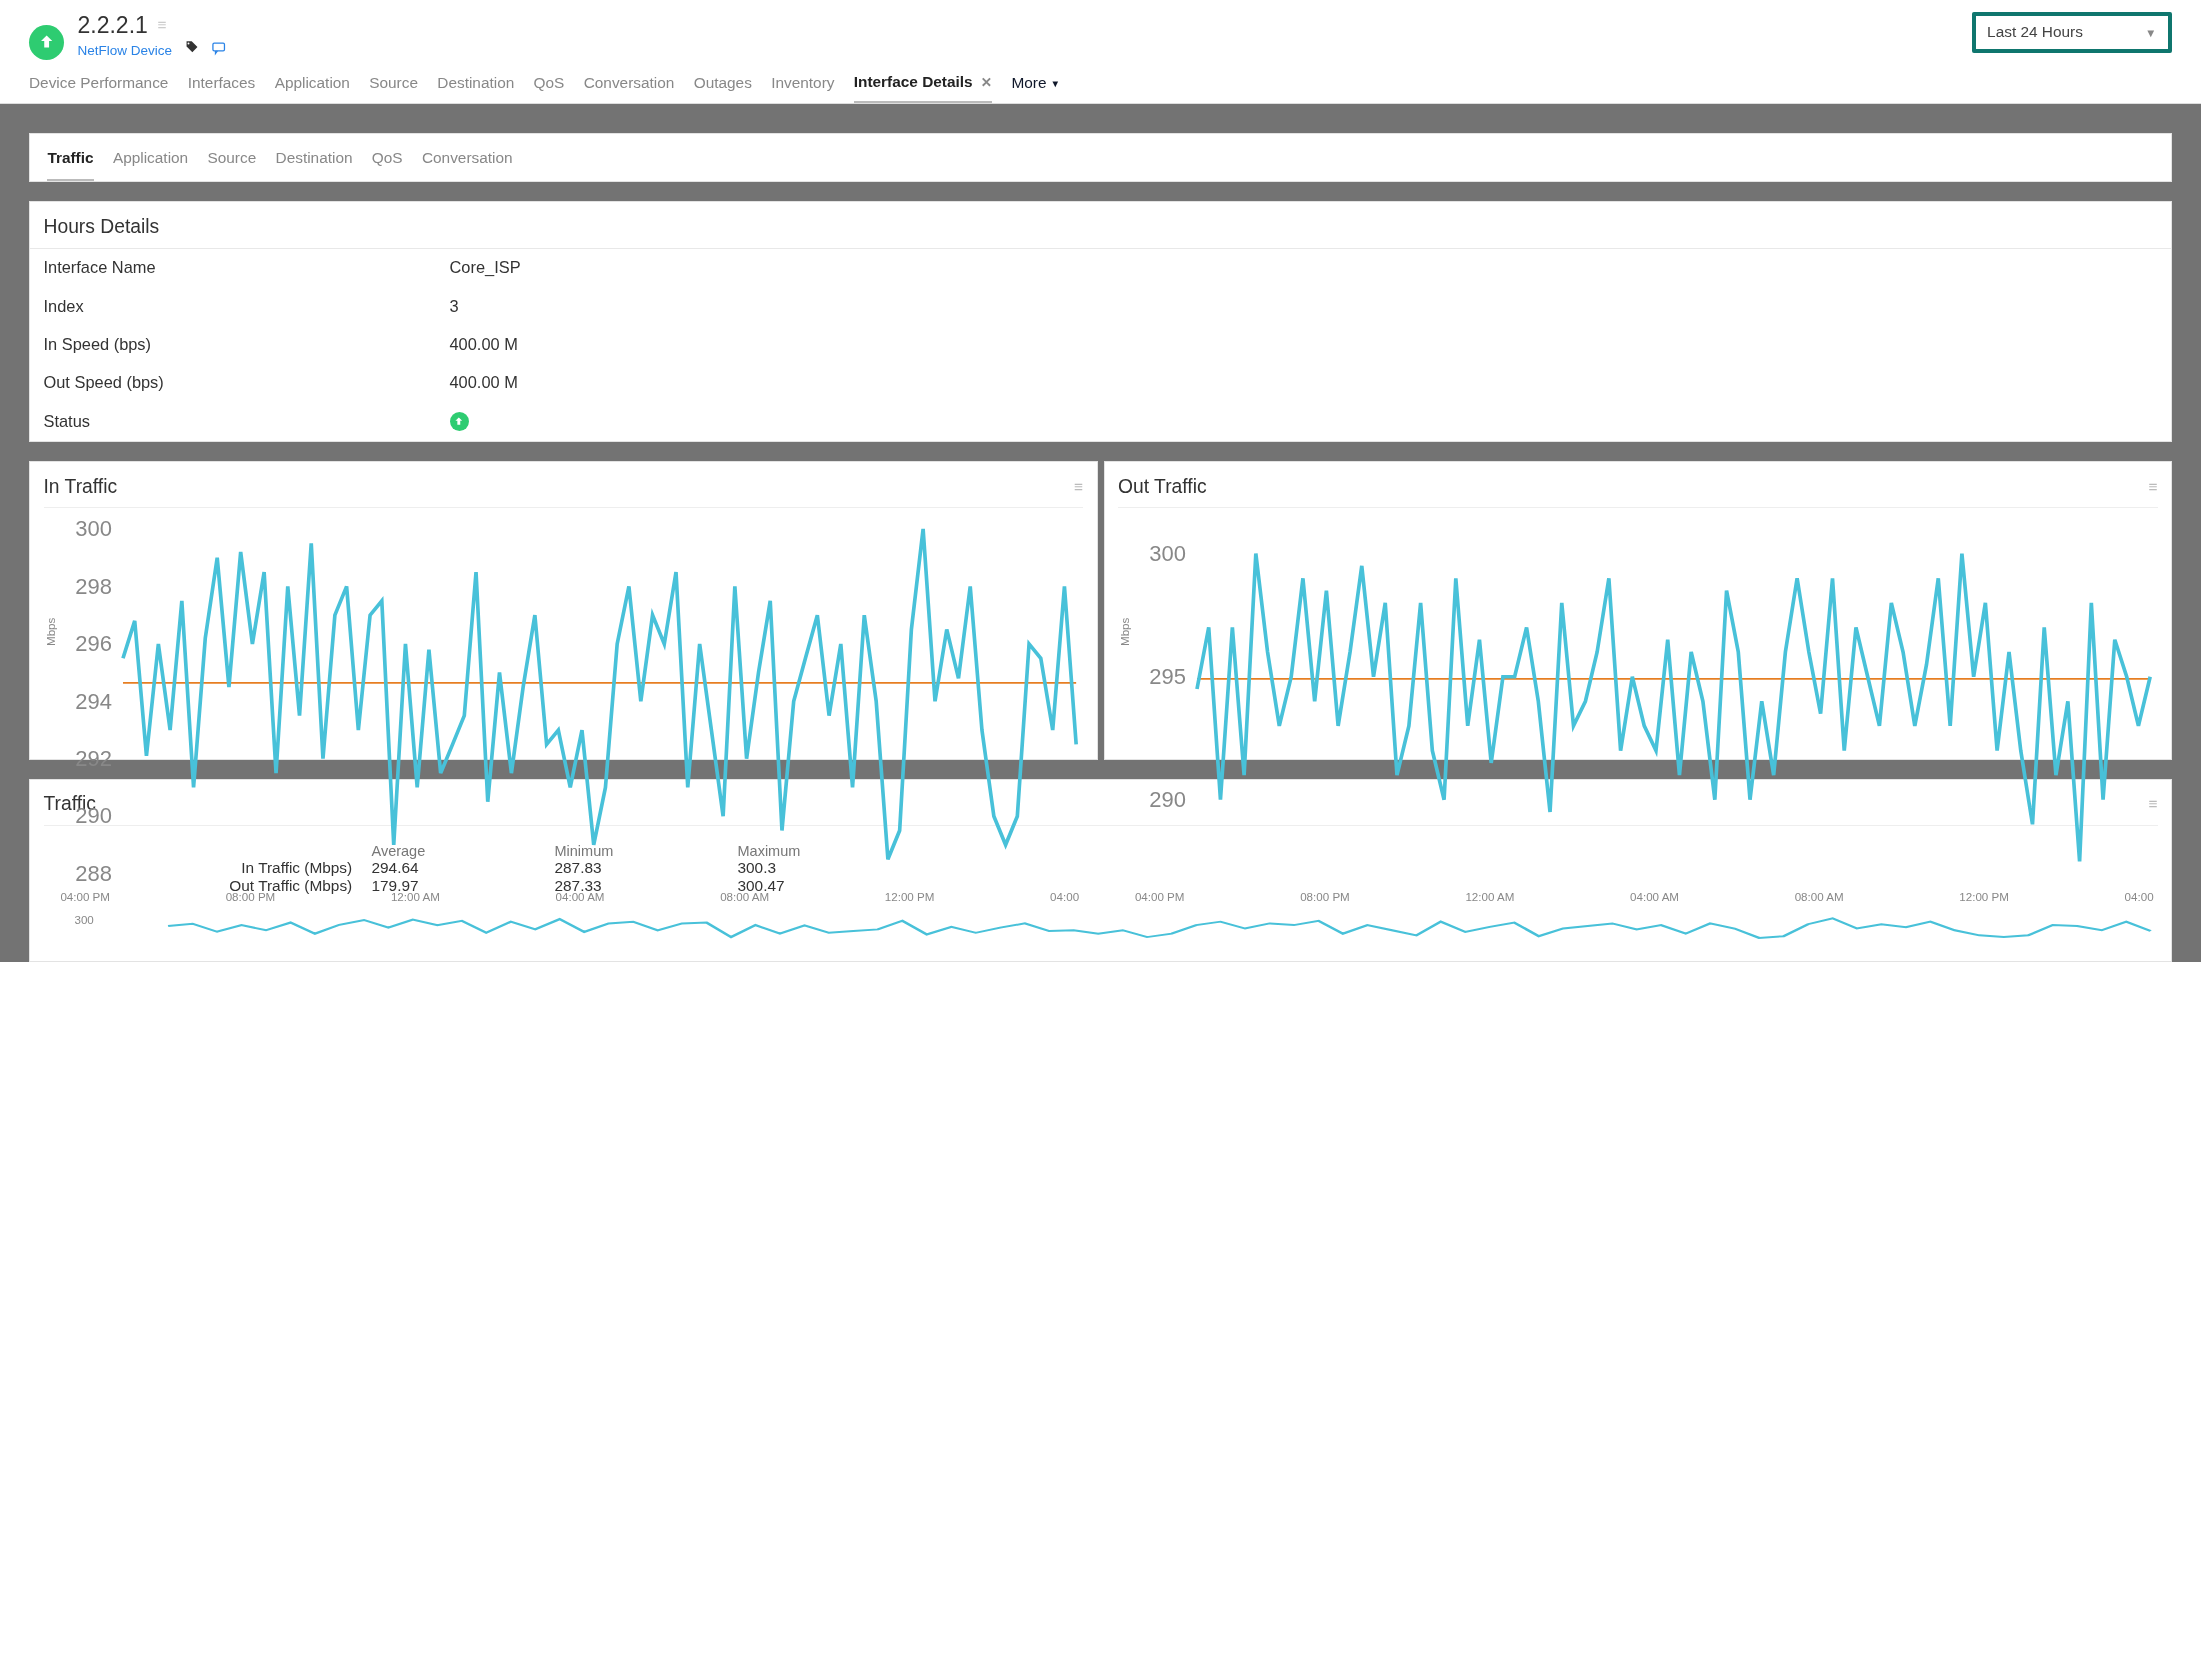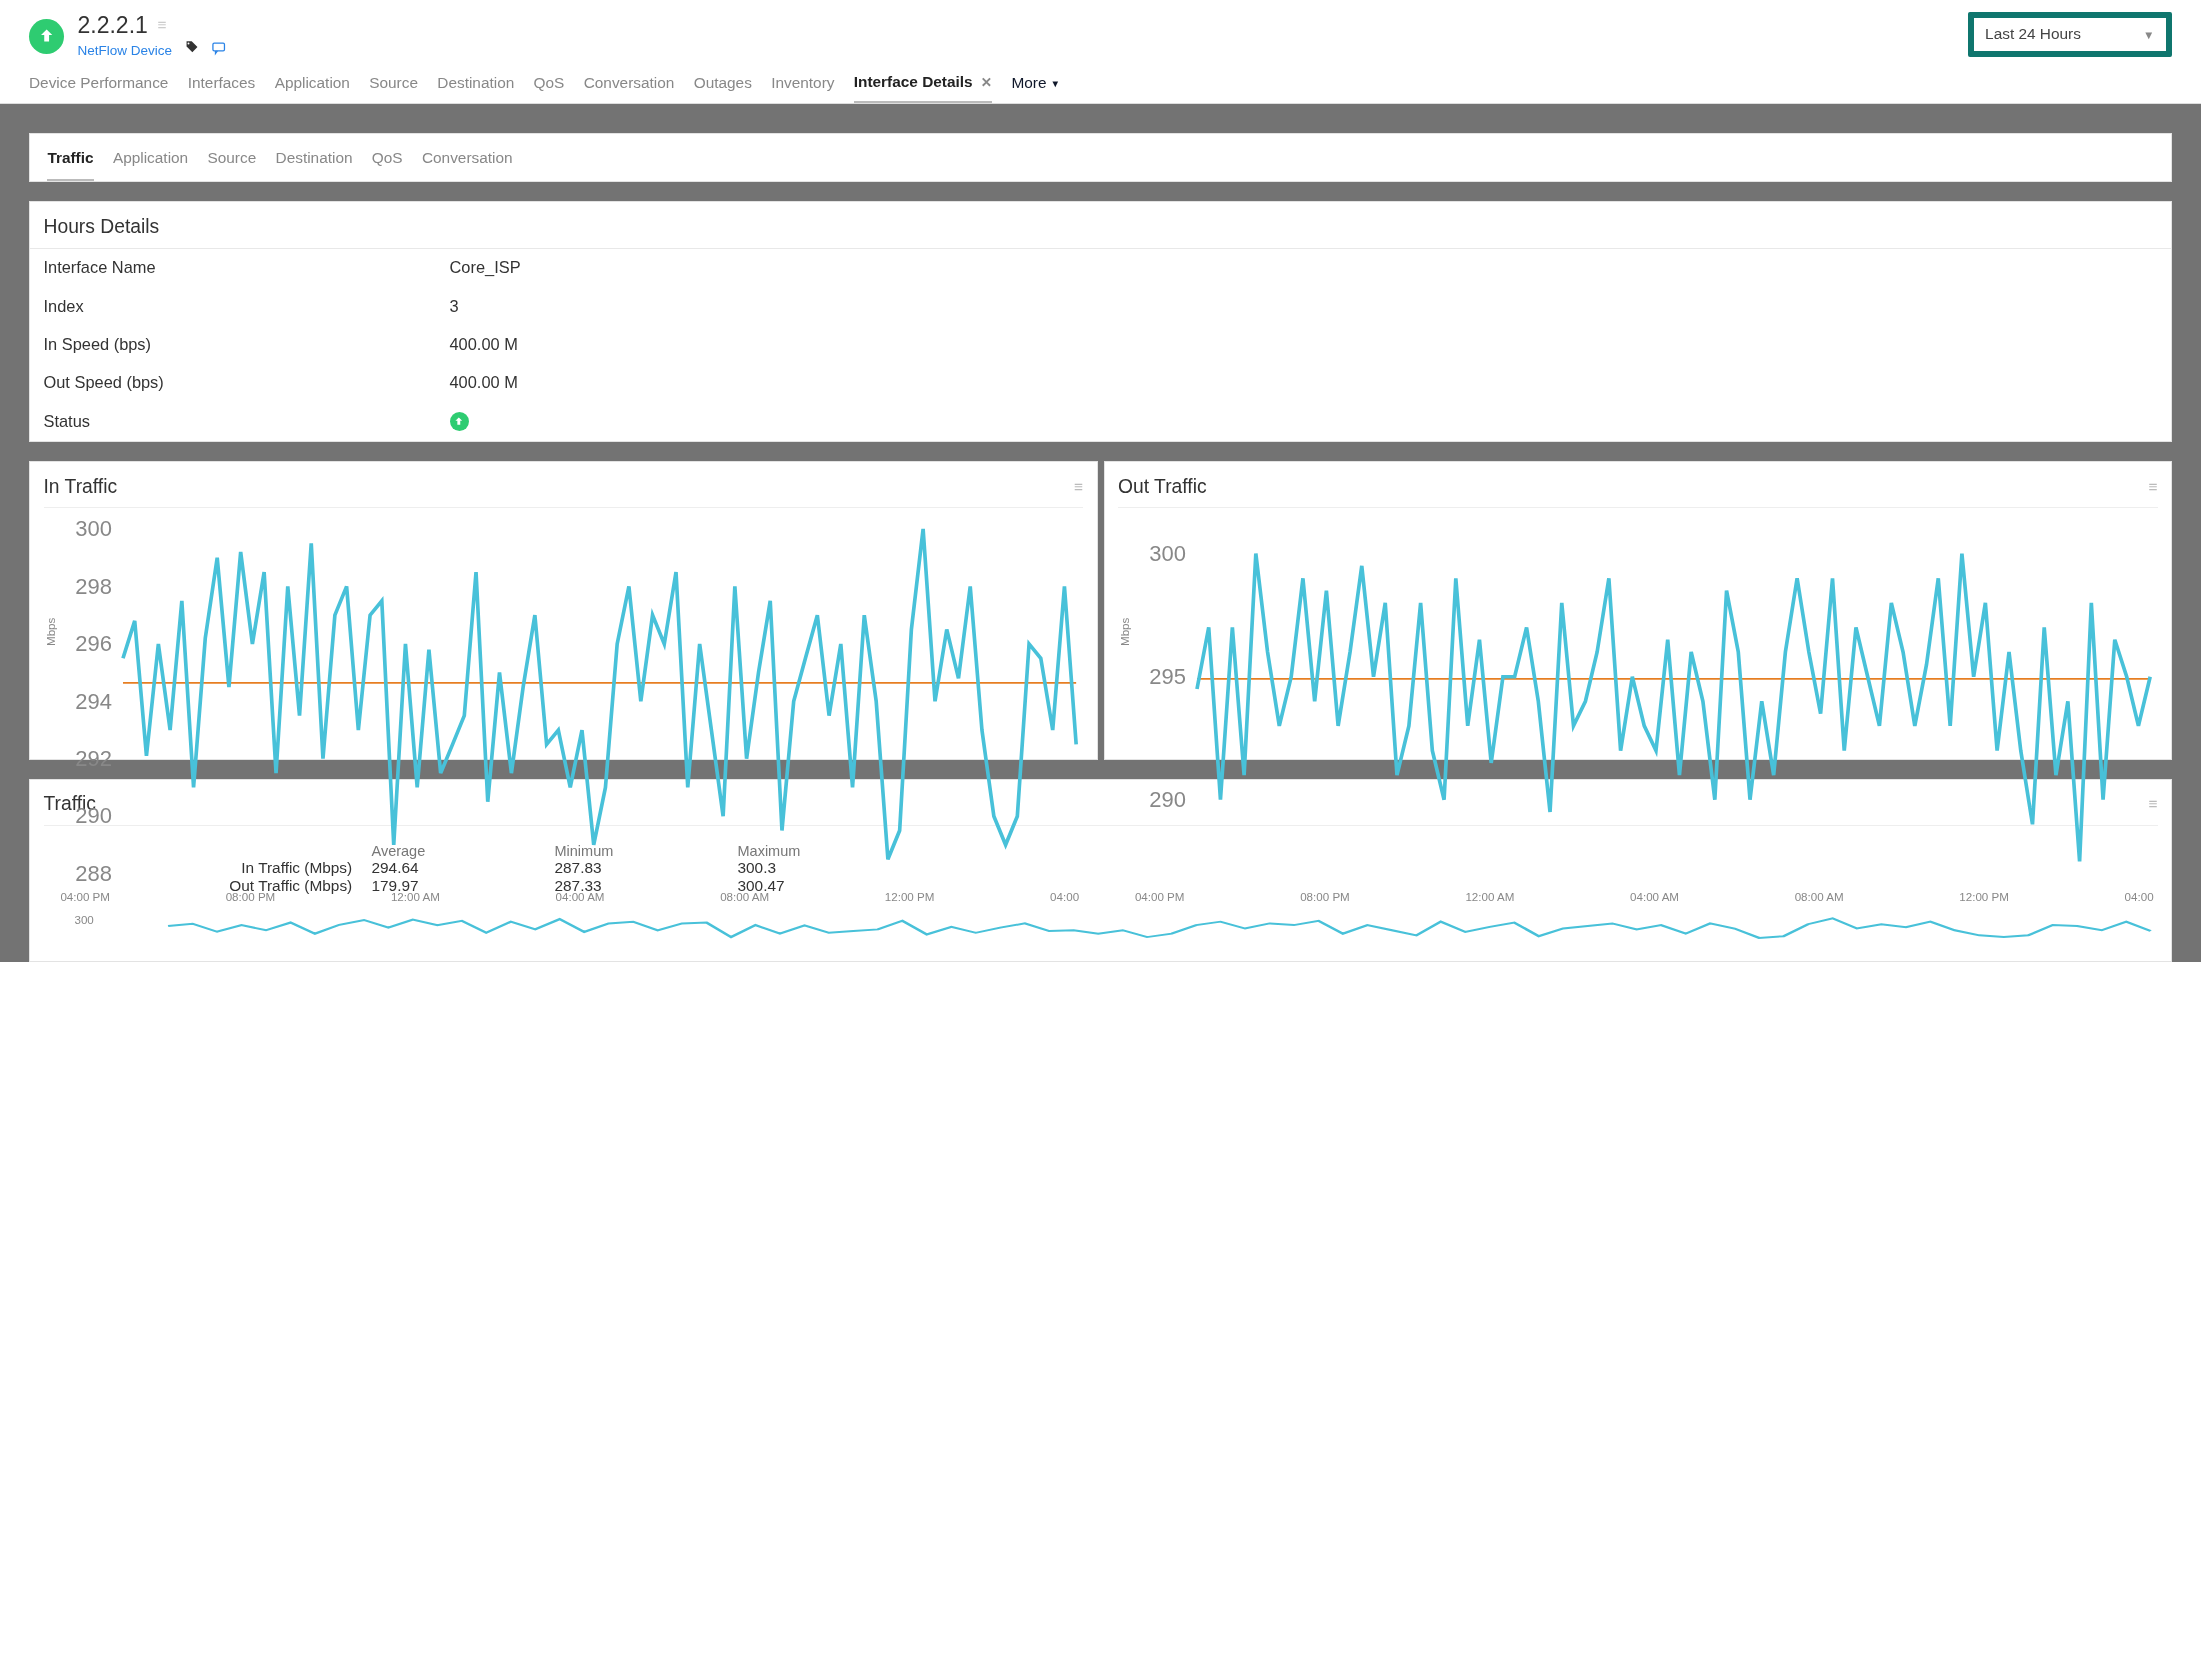--- a/index.html
+++ b/index.html
@@ -6,36 +6,36 @@
   body {
     font-family: "Segoe UI", "Helvetica Neue", Arial, sans-serif;
     font-size: 15.4px;
     color: #333;
     background: #fff;
   }
   .topbar {
     display: flex; align-items: flex-start; justify-content: space-between;
     padding: 11.6px 29px 0 29px;
   }
-  .title-wrap { display: flex; align-items: center; gap: 13.5px; }
+  .title-wrap { display: flex; align-items: flex-end; gap: 13.5px; }
   .status-dot {
     width: 35px; height: 35px; border-radius: 50%;
     background: #2ecc71; display:flex; align-items:center; justify-content:center;
     margin-top:1.9px;
   }
   .status-dot svg { width:19.3px; height:19.3px; fill:#fff; }
   .title-col { display:flex; flex-direction:column; }
   .title-row { display:flex; align-items:center; gap:9.7px; }
   .page-title { font-size: 23px; color:#333; font-weight:400; }
   .grip-icon { color:#ccc; font-size:15.4px; }
   .subtitle-row { display:flex; align-items:center; gap:11.6px; margin-top:1.9px; }
   .link { color:#2a83e6; font-size:13.5px; cursor:pointer; }
   .small-icon { width:15.4px; height:15.4px; }
   .range-select {
-    border:6px solid #0f766e; border-radius:1.9px; padding:7.7px 11.6px;
+    border:4px solid #0f766e; border-radius:1.9px; padding:7.7px 11.6px;
     font-size:15.4px; color:#444; display:flex; align-items:center; gap:62px;
     min-width:193px; background:#fff; cursor:pointer;
   }
   .range-select .caret { color:#888; font-size:11.6px; }
   .primary-tabs {
     display:flex; align-items:center; gap:19.3px;
     border-bottom:1px solid #ddd; padding:13.5px 29px 0 29px;
     font-size:15.4px; color:#888;
   }
   .primary-tabs .tab { padding-bottom:9.7px; cursor:pointer; }

